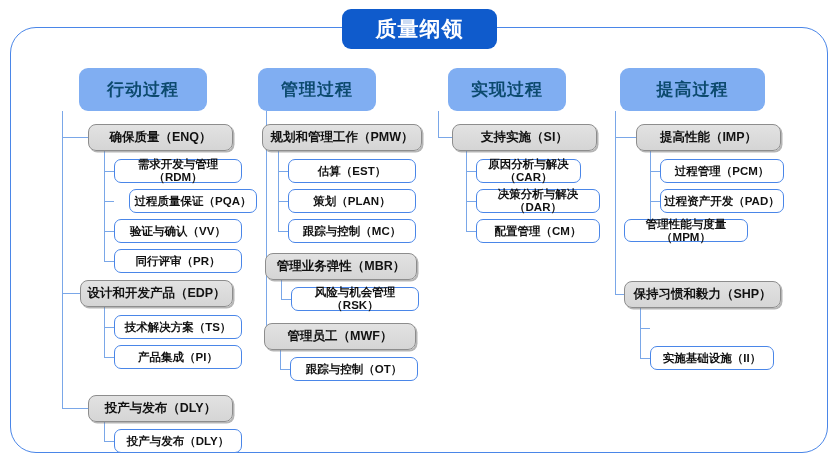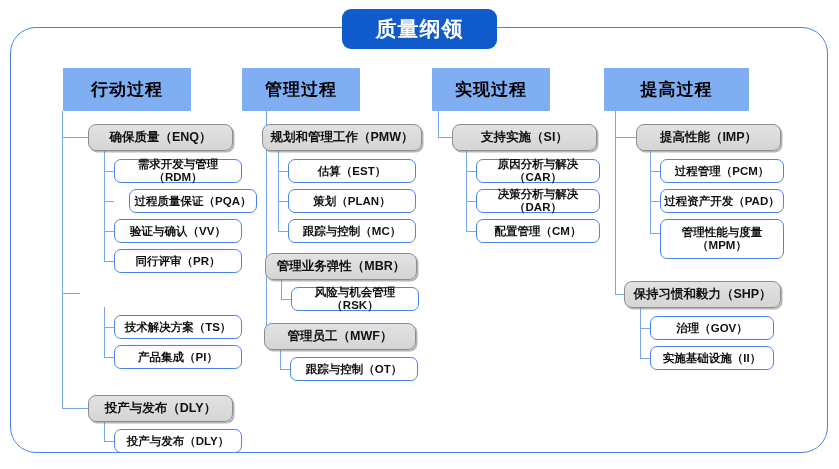--- a/index.html
+++ b/index.html
@@ -36,27 +36,28 @@
     letter-spacing:1px;
     display:flex;align-items:center;justify-content:center;
     z-index:5;
   }
 
   
   .col-head{
     position:absolute;
     height:43px;
     background:#80aef2;
-    border-radius:1px;
-    color:#000000;
+    border-radius:9px;
+    color:#0c4a6e;
     font-size:17px;
     font-weight:bold;
     letter-spacing:1px;
     display:flex;align-items:center;justify-content:center;
     z-index:4;
+    margin-left:16px;
   }
 
   
   .gbox{
     position:absolute;
     background:linear-gradient(#e2e2e2,#d5d5d5);
     border:1.4px solid #8d8d8d;
     border-radius:8px;
     box-shadow:1.5px 1.5px 0 rgba(120,120,120,.55);
     color:#111111;
@@ -108,20 +109,21 @@
   <div class="wbox" style="left:114px;top:159px;width:128px;height:24px;">需求开发与管理（RDM）</div>
   <div class="ln lnh" style="left:104px;top:201px;width:10px;"></div>
   <div class="wbox" style="left:114px;top:189px;width:128px;height:24px;margin-left:15px;">过程质量保证（PQA）</div>
   <div class="ln lnh" style="left:104px;top:231px;width:10px;"></div>
   <div class="wbox" style="left:114px;top:219px;width:128px;height:24px;">验证与确认（VV）</div>
   <div class="ln lnh" style="left:104px;top:261px;width:10px;"></div>
   <div class="ln lnv" style="left:104px;top:251px;height:11px;"></div>
   <div class="wbox" style="left:114px;top:249px;width:128px;height:24px;">同行评审（PR）</div>
 
   <div class="ln lnh" style="left:62px;top:293px;width:18px;"></div>
+  <div class="gbox" style="left:80px;top:280px;width:153px;height:27px;">设计和开发产品（EDP）</div>
   <div class="ln lnv" style="left:104px;top:307px;height:50px;"></div>
   <div class="ln lnh" style="left:104px;top:327px;width:10px;"></div>
   <div class="wbox" style="left:114px;top:315px;width:128px;height:24px;">技术解决方案（TS）</div>
   <div class="ln lnh" style="left:104px;top:357px;width:10px;"></div>
   <div class="wbox" style="left:114px;top:345px;width:128px;height:24px;">产品集成（PI）</div>
 
   <div class="ln lnh" style="left:62px;top:408px;width:26px;"></div>
   <div class="gbox" style="left:88px;top:395px;width:145px;height:27px;">投产与发布（DLY）</div>
   <div class="ln lnv" style="left:104px;top:422px;height:20px;"></div>
   <div class="ln lnh" style="left:104px;top:441px;width:10px;"></div>
@@ -151,41 +153,40 @@
   <div class="ln lnv" style="left:280px;top:350px;height:20px;"></div>
   <div class="ln lnh" style="left:280px;top:369px;width:10px;"></div>
   <div class="wbox" style="left:290px;top:357px;width:128px;height:24px;">跟踪与控制（OT）</div>
 
   <div class="col-head" style="left:432px;top:68px;width:118px;">实现过程</div>
   <div class="ln lnv" style="left:438px;top:111px;height:27px;"></div>
   <div class="ln lnh" style="left:438px;top:137px;width:14px;"></div>
   <div class="gbox" style="left:452px;top:124px;width:145px;height:27px;">支持实施（SI）</div>
   <div class="ln lnv" style="left:466px;top:151px;height:80px;"></div>
   <div class="ln lnh" style="left:466px;top:171px;width:10px;"></div>
-  <div class="wbox" style="left:476px;top:159px;width:124px;height:24px;">原因分析与解决（CAR）</div>
+  <div class="wbox" style="left:476px;top:159px;width:105px;height:24px;">原因分析与解决（CAR）</div>
   <div class="ln lnh" style="left:466px;top:201px;width:10px;"></div>
   <div class="wbox" style="left:476px;top:189px;width:124px;height:24px;">决策分析与解决（DAR）</div>
   <div class="ln lnh" style="left:466px;top:231px;width:10px;"></div>
   <div class="wbox" style="left:476px;top:219px;width:124px;height:24px;">配置管理（CM）</div>
 
   <div class="col-head" style="left:604px;top:68px;width:145px;">提高过程</div>
   <div class="ln lnv" style="left:615px;top:111px;height:184px;"></div>
 
   <div class="ln lnh" style="left:615px;top:137px;width:21px;"></div>
   <div class="gbox" style="left:636px;top:124px;width:145px;height:27px;">提高性能（IMP）</div>
   <div class="ln lnv" style="left:650px;top:151px;height:83px;"></div>
   <div class="ln lnh" style="left:650px;top:171px;width:10px;"></div>
   <div class="wbox" style="left:660px;top:159px;width:124px;height:24px;">过程管理（PCM）</div>
   <div class="ln lnh" style="left:650px;top:201px;width:10px;"></div>
   <div class="wbox" style="left:660px;top:189px;width:124px;height:24px;">过程资产开发（PAD）</div>
   <div class="ln lnh" style="left:650px;top:233px;width:10px;"></div>
-  <div class="wbox" style="left:660px;top:219px;width:124px;height:40px;white-space:pre-line;">管理性能与度量
+  <div class="wbox" style="left:624px;top:219px;width:124px;height:23px;white-space:pre-line;">管理性能与度量
 （MPM）</div>
 
   <div class="ln lnh" style="left:615px;top:294px;width:9px;"></div>
   <div class="gbox" style="left:624px;top:281px;width:157px;height:27px;">保持习惯和毅力（SHP）</div>
   <div class="ln lnv" style="left:640px;top:308px;height:50px;"></div>
   <div class="ln lnh" style="left:640px;top:328px;width:10px;"></div>
-  <div class="wbox" style="left:650px;top:316px;width:124px;height:24px;">治理（GOV）</div>
   <div class="ln lnh" style="left:640px;top:358px;width:10px;"></div>
   <div class="wbox" style="left:650px;top:346px;width:124px;height:24px;">实施基础设施（II）</div>
 
 </div>
 
 </body></html>

